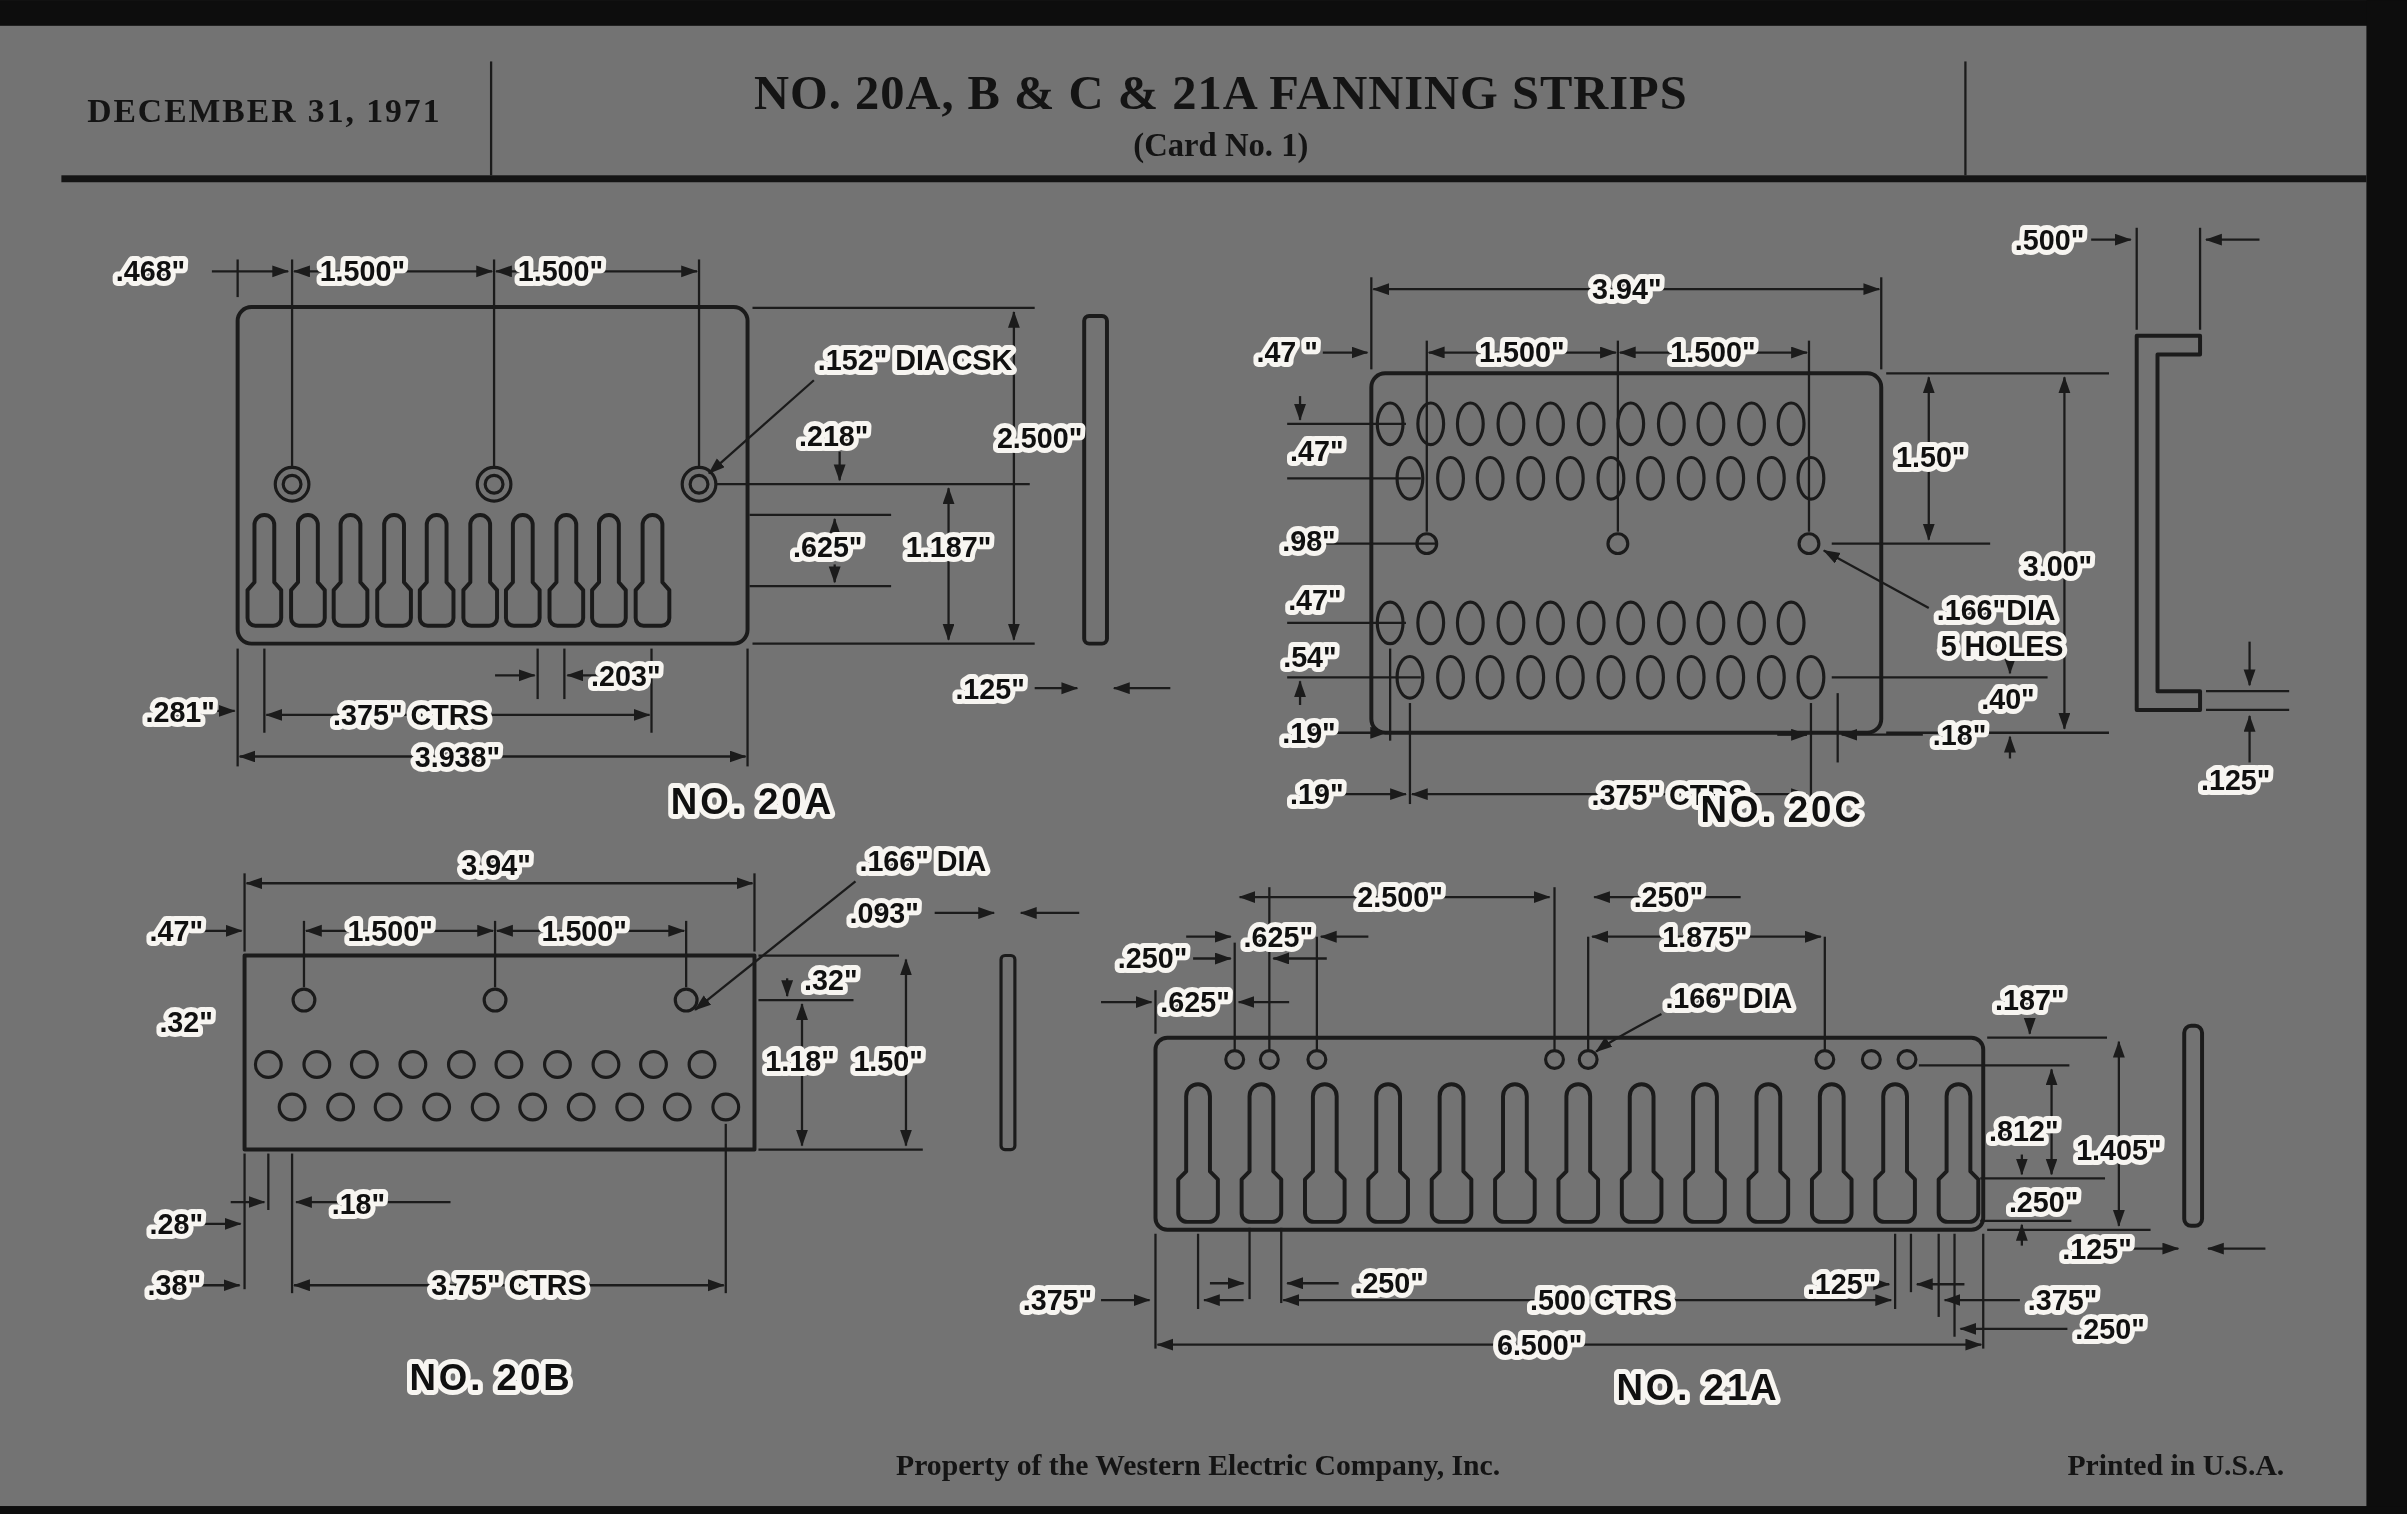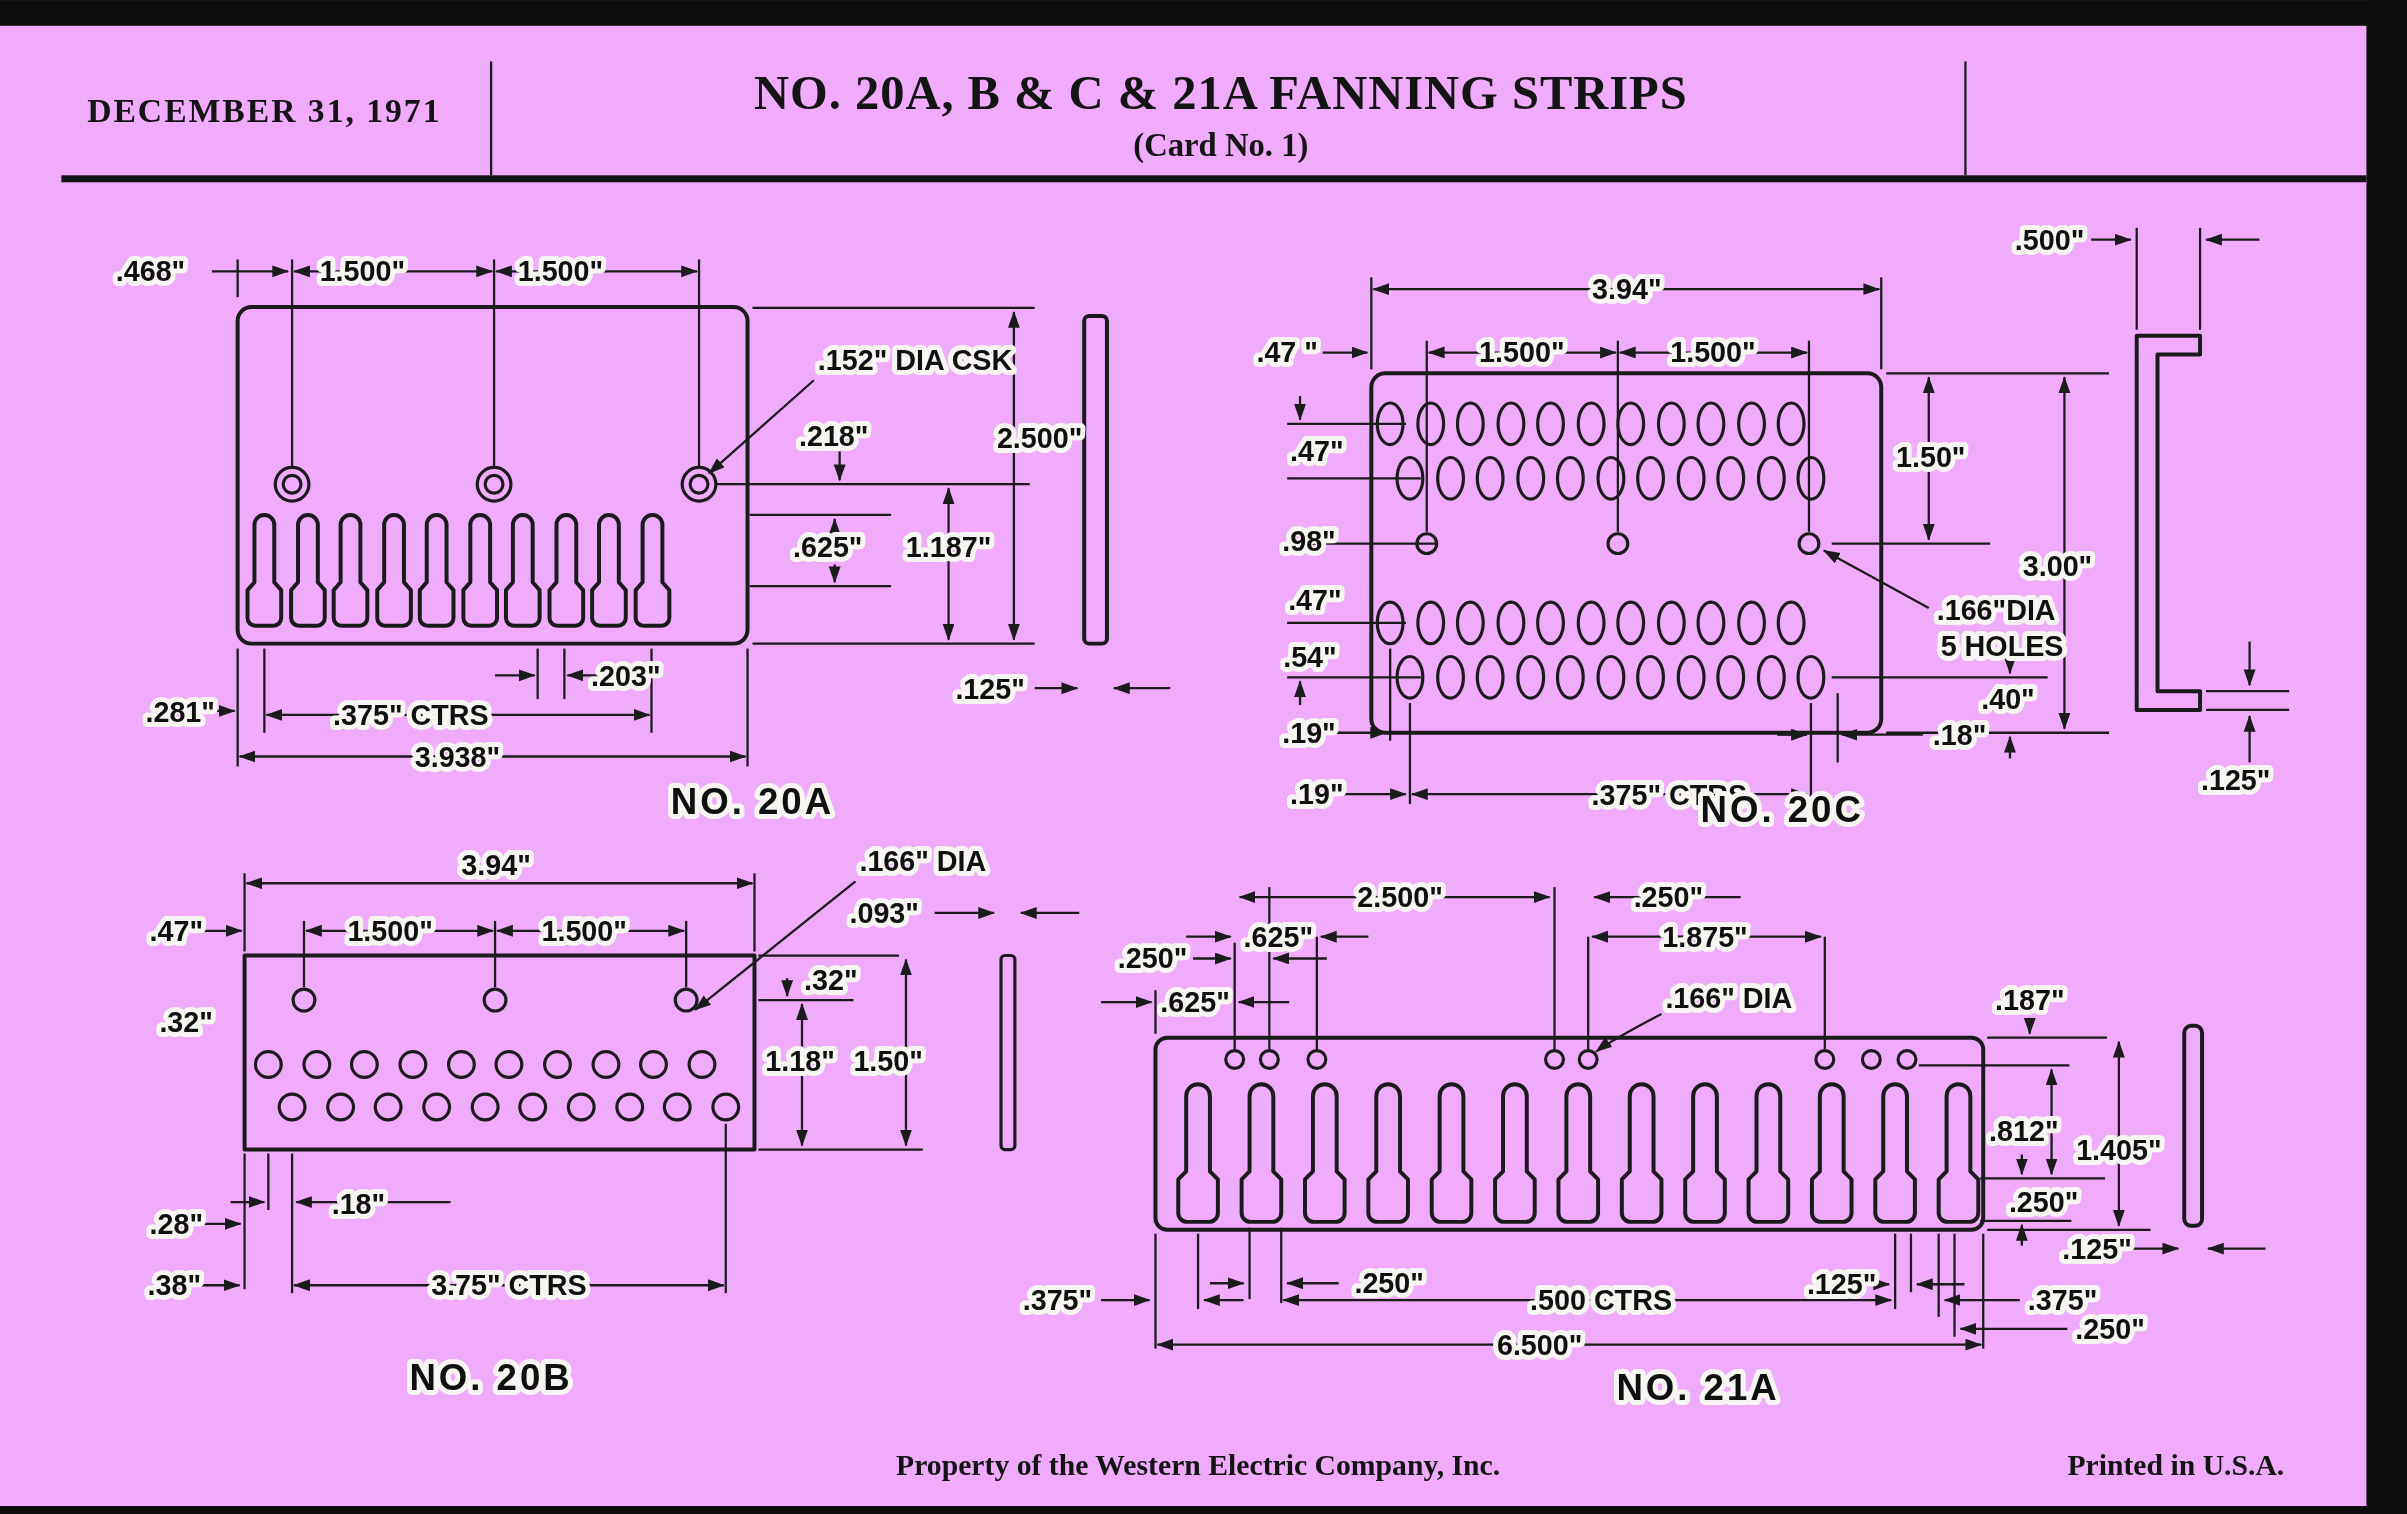--- a/index.html
+++ b/index.html
@@ -1,16 +1,16 @@
 <!DOCTYPE html>
 <html><head>
 <meta charset="utf-8">
 <style>
   html,body{margin:0;padding:0;background:#2a2a2a;}
-  .page{position:relative;width:2408px;height:1515px;background:#f0abfc;overflow:hidden;}
+  .page{position:relative;width:2408px;height:1515px;background:#737373;overflow:hidden;}
   svg{display:block;}
   .oln{fill:none;stroke:#1b1b1b;stroke-width:4;stroke-linejoin:round;stroke-linecap:round;}
   .oln2{fill:none;stroke:#1b1b1b;stroke-width:3.2;}
   .dim{fill:none;stroke:#1b1b1b;stroke-width:2.3;stroke-linecap:butt;}
   .d{font:700 29px "Liberation Sans",sans-serif;fill:#101010;text-anchor:middle;
      paint-order:stroke;stroke:#f7f5f1;stroke-width:10px;stroke-linejoin:round;}
   .ds{text-anchor:start;}
   .nm{font:700 37px "Liberation Sans",sans-serif;letter-spacing:3px;}
   .hdate{font:700 34px "Liberation Serif",serif;letter-spacing:2px;fill:#141414;}
   .htitle{font:700 49px "Liberation Serif",serif;letter-spacing:1px;fill:#141414;text-anchor:middle;}

